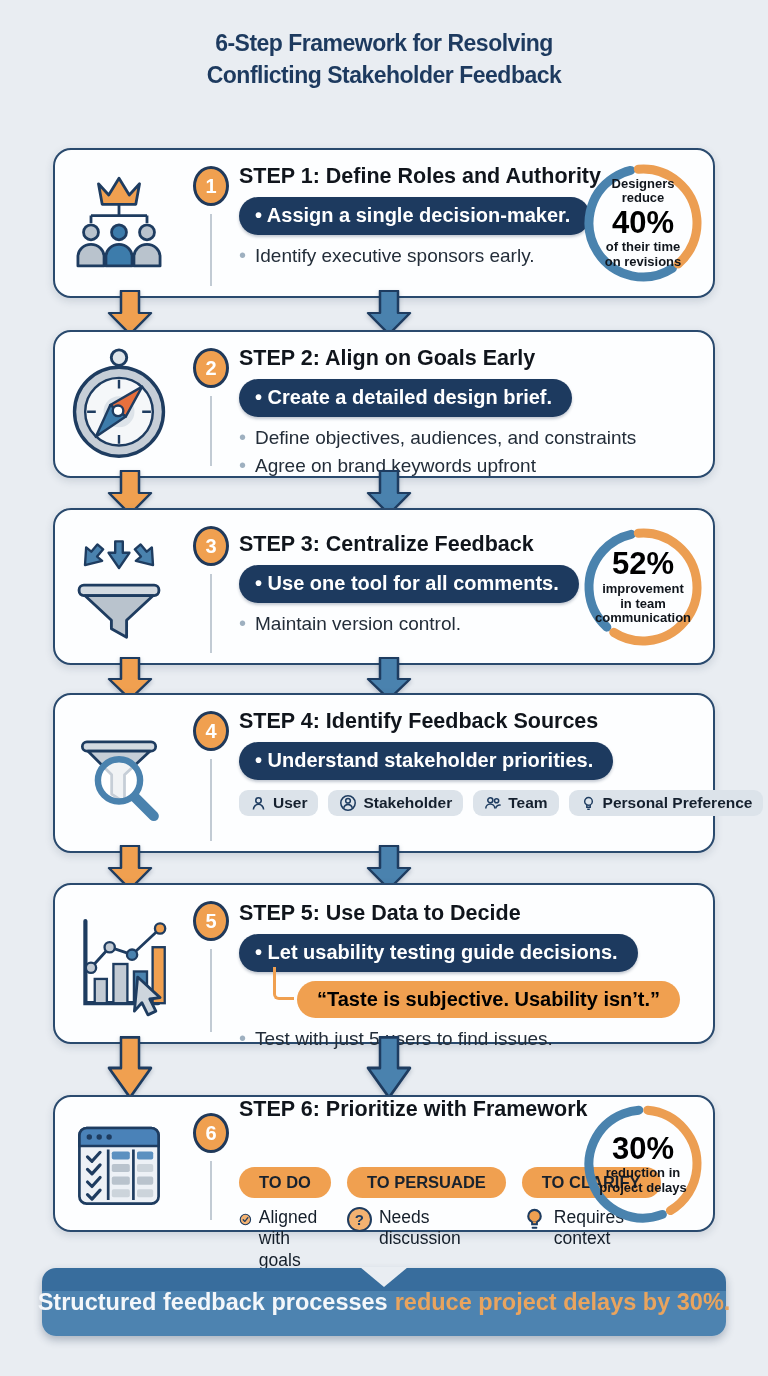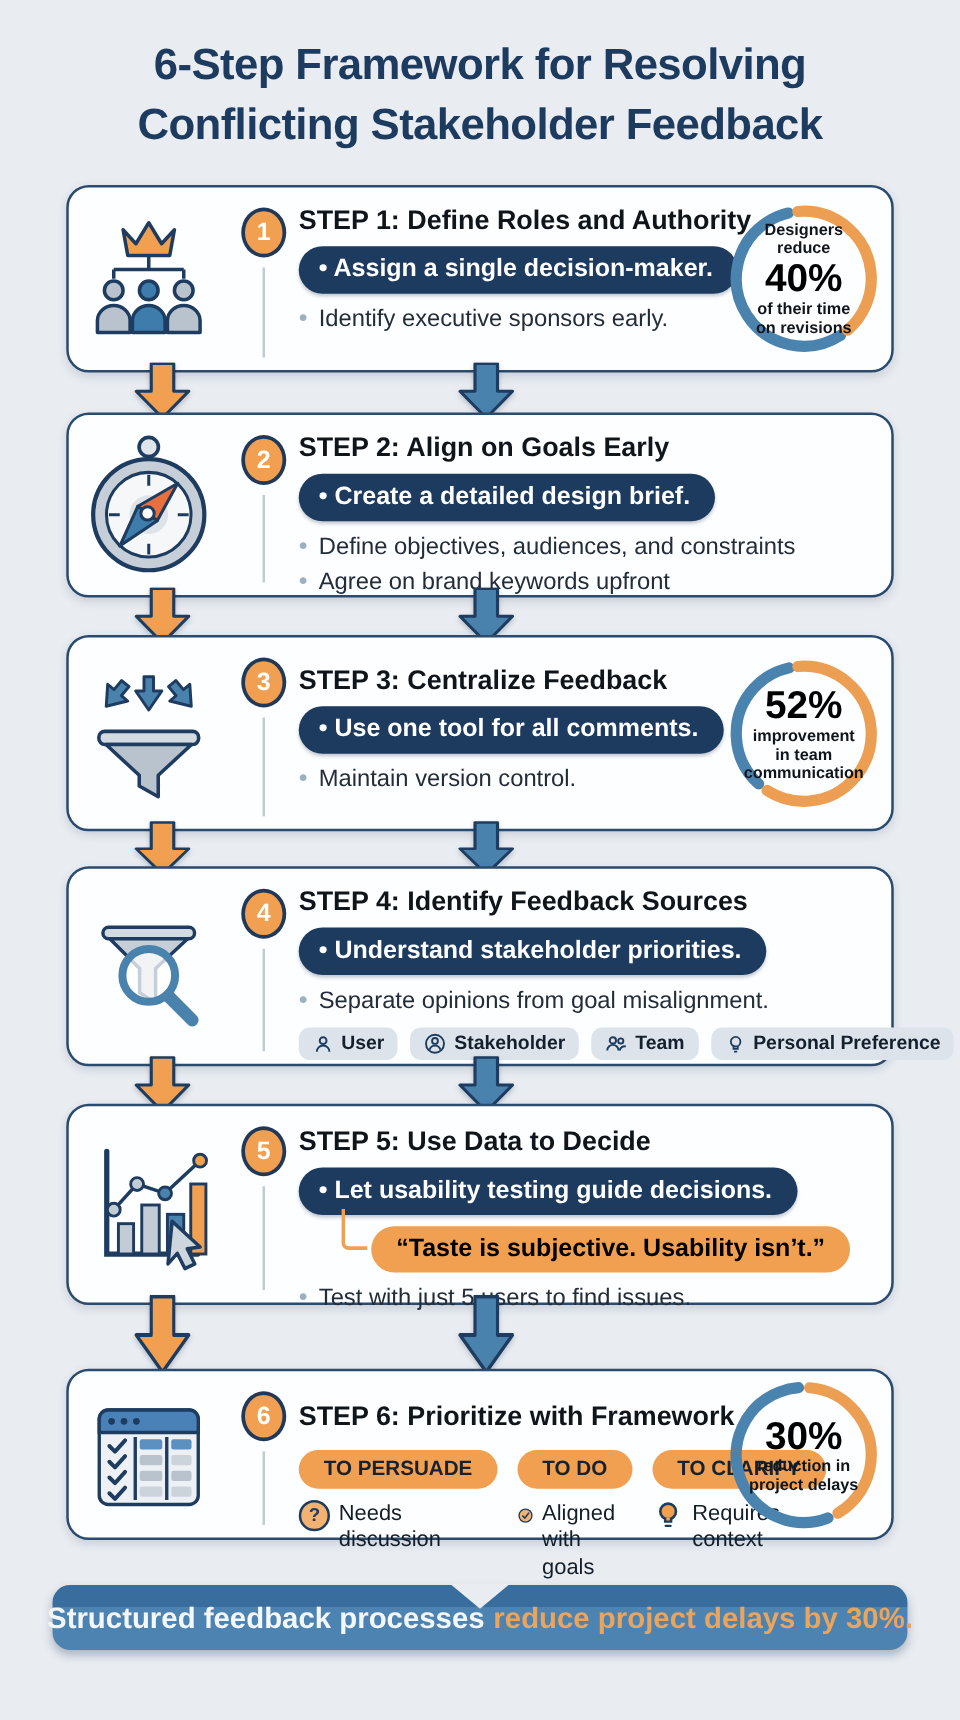--- a/index.html
+++ b/index.html
@@ -1,20 +1,20 @@
 <!DOCTYPE html>
 <html><head>
 <meta charset="utf-8">
 <style>
   html,body{margin:0;padding:0;}
   body{font-family:"Liberation Sans", sans-serif; background:#e9edf2;}
   .page{position:relative;width:768px;height:1376px;background:#e9edf2;overflow:hidden;}
 
   .main-title{position:absolute;top:28px;left:0;width:768px;text-align:center;
-    font-size:35px;font-weight:bold;color:#1d3a5f;line-height:1.38;letter-spacing:-0.5px;}
+    font-size:23px;font-weight:bold;color:#1d3a5f;line-height:1.38;letter-spacing:-0.5px;}
 
   .card{position:absolute;left:53px;width:662px;background:#fdfeff;border:2.5px solid #2a4a6e;
     border-radius:18px;box-shadow:0 3px 8px rgba(25,45,75,.15);display:flex;box-sizing:border-box;}
   .icon-zone{width:128px;display:flex;align-items:center;justify-content:center;flex:0 0 auto;}
   .numcol{width:56px;display:flex;flex-direction:column;align-items:center;flex:0 0 auto;padding-top:16px;}
   .ncircle{width:36px;height:40px;border-radius:50%;background:#f0a050;border:3px solid #20395a;
     color:#fff;font-size:20px;font-weight:bold;display:flex;align-items:center;justify-content:center;box-sizing:border-box;}
   .vline{width:2px;flex:1;background:#c2cbd4;margin-top:8px;margin-bottom:10px;}
   .content{flex:1;display:flex;flex-direction:column;align-items:flex-start;padding-top:14px;min-width:0;}
   .step-title{font-size:21.5px;font-weight:bold;color:#10151c;white-space:nowrap;margin-bottom:8px;}
@@ -44,21 +44,21 @@
   .cat{display:flex;flex-direction:column;align-items:flex-start;}
   .cat-pill{background:#f0a050;color:#18222e;font-size:16.5px;font-weight:bold;border-radius:17px;
     padding:6px 20px;white-space:nowrap;align-self:stretch;text-align:center;}
   .cat-desc-row{display:flex;gap:7px;margin-top:9px;align-items:flex-start;}
   .cat-desc{font-size:17.5px;color:#141e2a;line-height:1.22;max-width:96px;}
   .qmark-circle{width:25px;height:25px;border-radius:50%;background:#f3b271;border:2.2px solid #1e3c60;
     color:#1e3c60;font-weight:bold;font-size:15px;display:flex;align-items:center;justify-content:center;box-sizing:border-box;flex:0 0 auto;}
 
   .arrow{position:absolute;filter:drop-shadow(0 2px 2px rgba(20,40,70,.25));}
 
-  .footer{position:absolute;left:42px;top:1268px;width:684px;height:52px;border-radius:14px;
+  .footer{position:absolute;left:42px;top:1268px;width:684px;height:68px;border-radius:14px;
     background:linear-gradient(180deg,#386d9d 0%,#386d9d 34%,#4d83b0 34%,#4d83b0 100%);
     box-shadow:0 4px 8px rgba(25,45,75,.3);display:flex;align-items:center;justify-content:center;}
   .footer-notch{position:absolute;left:50%;top:-1px;transform:translateX(-50%);width:0;height:0;
     border-left:24px solid transparent;border-right:24px solid transparent;border-top:20px solid #e9edf2;}
   .footer-text{font-size:23.5px;font-weight:bold;white-space:nowrap;}
   .footer-text .w{color:#f4f7fa;margin-right:7px;}
   .footer-text .o{color:#e9a45e;}
 </style>
 </head>
 <body>
@@ -193,21 +193,20 @@
         <circle cx="60" cy="68" r="23" fill="rgba(255,255,255,0.75)" stroke="#4a82ae" stroke-width="7"></circle>
       </svg>
     </div>
     <div class="numcol">
       <div class="ncircle">4</div>
       <div class="vline"></div>
     </div>
     <div class="content">
       <div class="step-title">STEP 4: Identify Feedback Sources</div>
       <div class="dark-pill">• Understand stakeholder priorities.</div>
-      <div class="bullet">Separate opinions from goal misalignment.</div>
       <div class="tags-row">
         <div class="tag">
           <svg width="17" height="17" viewBox="0 0 20 20" fill="none" stroke="#1e3c60" stroke-width="1.8">
             <circle cx="10" cy="6.5" r="3.2"></circle>
               <path d="M4,17 a6,6 0 0 1 12,0"></path>
             </svg>
           <span>User</span>
         </div>
         <div class="tag">
           <svg width="18" height="18" viewBox="0 0 20 20" fill="none" stroke="#1e3c60" stroke-width="1.7">
@@ -307,38 +306,38 @@
             <rect x="80" y="74" width="18" height="9" rx="2" fill="#b9c3cd"></rect>
           <rect x="52" y="88" width="20" height="9" rx="2" fill="#ccd4db"></rect>
             <rect x="80" y="88" width="18" height="9" rx="2" fill="#ccd4db"></rect>
         </g>
       </svg>
     </div>
     <div class="numcol">
       <div class="ncircle">6</div>
       <div class="vline"></div>
     </div>
-    <div class="content" style="padding-top:24px;padding-right:128px;">
+    <div class="content" style="padding-top:0;padding-right:128px;gap:31px;">
       <div class="step-title">STEP 6: Prioritize with Framework</div>
       <div class="cats-row">
-        <div class="cat">
-          <div class="cat-pill">TO PERSUADE</div>
-          <div class="cat-desc-row">
-            <div class="qmark-circle">?</div>
-            <div class="cat-desc">Needs discussion</div>
-          </div>
-        </div>
         <div class="cat">
           <div class="cat-pill">TO DO</div>
           <div class="cat-desc-row">
             <svg width="25" height="25" viewBox="0 0 26 26">
               <circle cx="13" cy="13" r="10.5" fill="#f3b271" stroke="#1e3c60" stroke-width="2.2"></circle>
               <polyline points="8.5,13.5 12,17 18,9" stroke="#1e3c60" stroke-width="2.5" fill="none" stroke-linecap="round" stroke-linejoin="round"></polyline>
             </svg>
             <div class="cat-desc">Aligned with goals</div>
+          </div>
+        </div>
+        <div class="cat">
+          <div class="cat-pill">TO PERSUADE</div>
+          <div class="cat-desc-row">
+            <div class="qmark-circle">?</div>
+            <div class="cat-desc">Needs discussion</div>
           </div>
         </div>
         <div class="cat">
           <div class="cat-pill">TO CLARIFY</div>
           <div class="cat-desc-row">
             <svg width="25" height="25" viewBox="0 0 26 26">
               <circle cx="13" cy="9.5" r="6.5" fill="#f0a050" stroke="#1e3c60" stroke-width="2.2"></circle>
               <path d="M10.5,15 v3 h5 v-3" fill="#f0a050" stroke="#1e3c60" stroke-width="2"></path>
               <path d="M11,21.5 h4" stroke="#1e3c60" stroke-width="2" stroke-linecap="round"></path>
             </svg>

